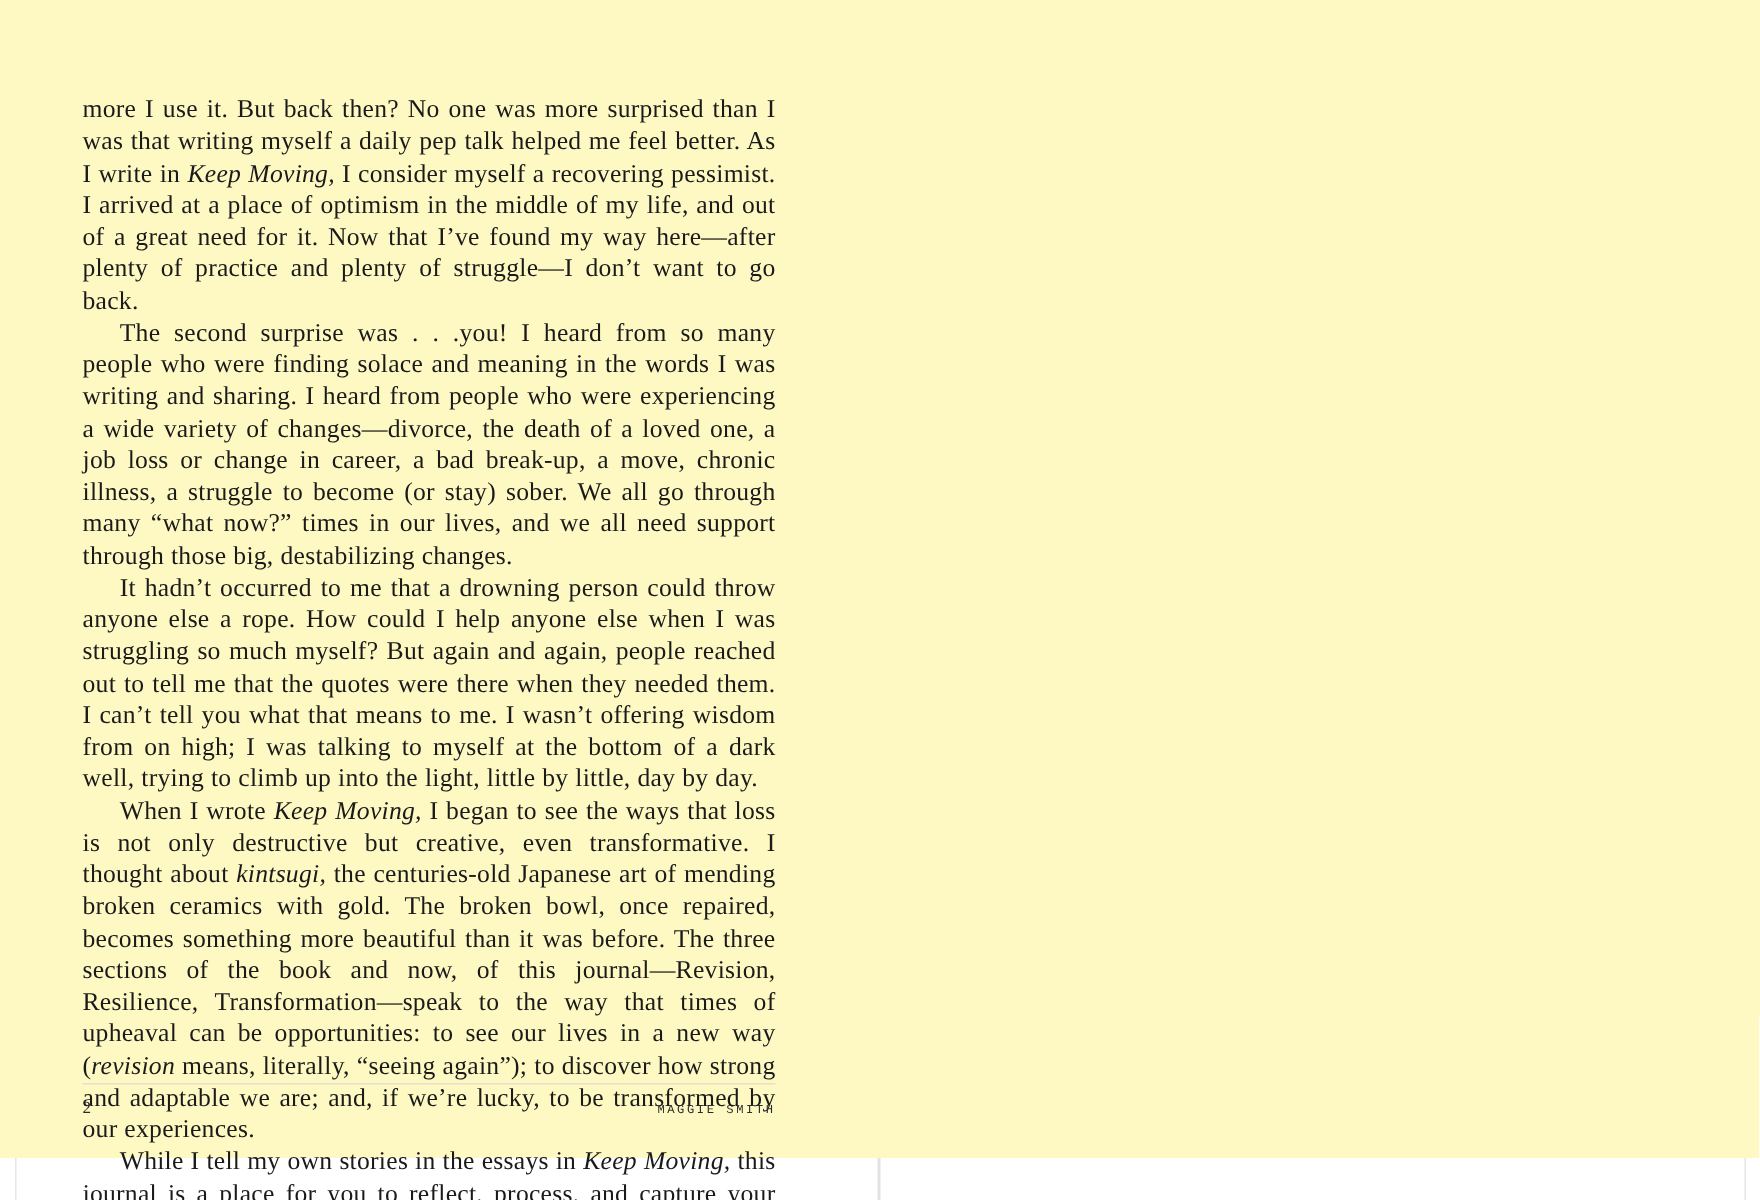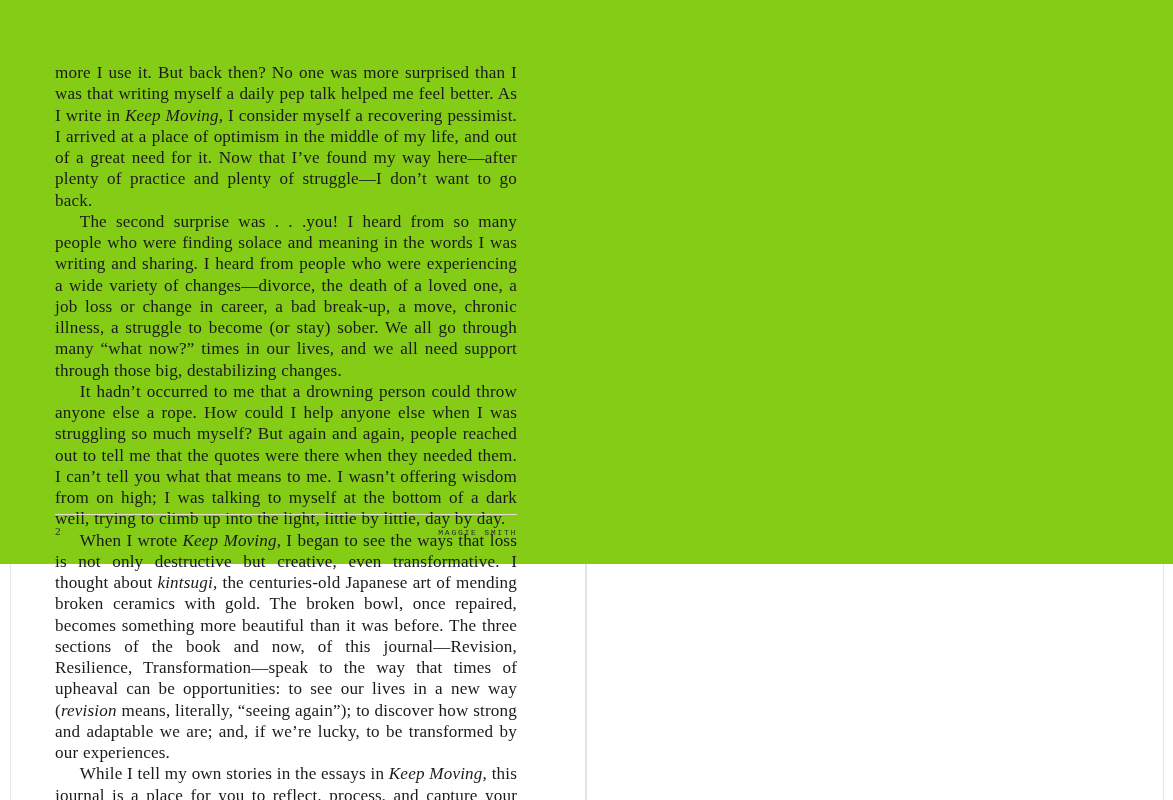--- a/index.html
+++ b/index.html
@@ -46,22 +46,22 @@
     left: 585px;
     width: 2px;
     background: #e3e3e3;
     pointer-events: none;
   }
 
   
   .page {
     position: relative;
     box-sizing: border-box;
-    height: 564px;
-    background: #84cc16;
+    height: 772px;
+    background: #fef9c3;
   }
   .page-left  { width: 586px; }
   .page-right { width: 587px; }
 
   .textblock {
     position: absolute;
     top: 62px;
   }
   .page-left .textblock {
     left: 55px;

